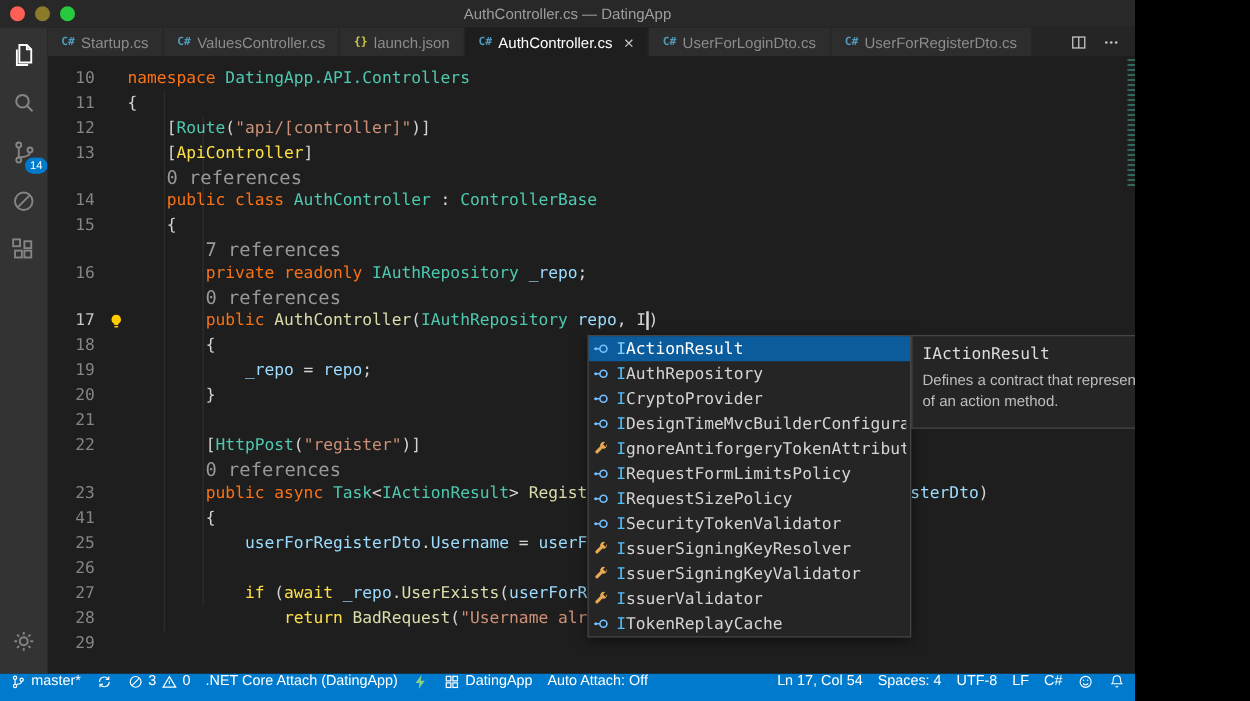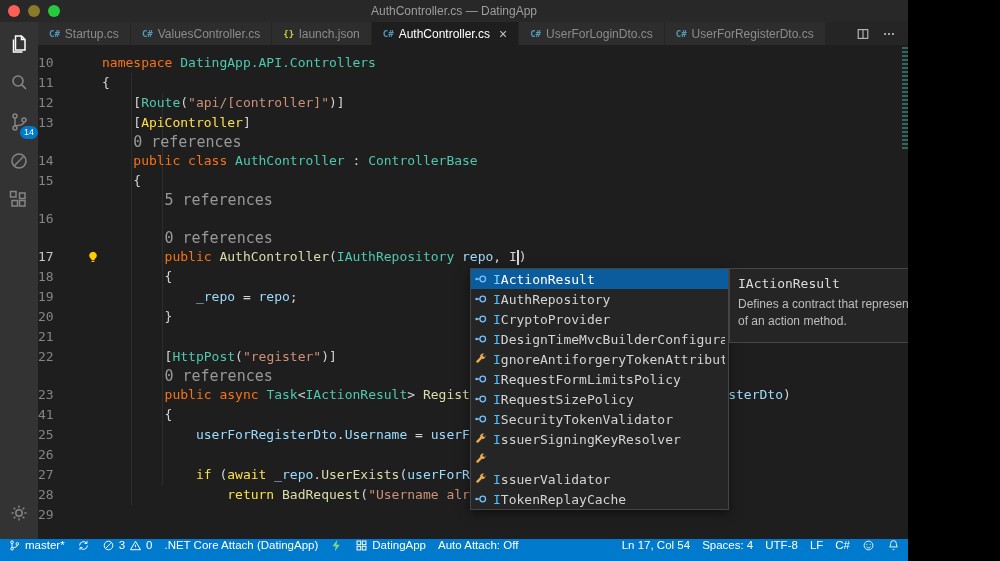--- a/index.html
+++ b/index.html
@@ -32,21 +32,21 @@
   .tab-icon { font-family:"DejaVu Sans Mono", monospace; font-size:9px; font-weight:bold; margin-right:5px; }
   .tab-close { margin-left:9px; font-size:14px; color:#c5c5c5; line-height:10px; }
   .tab-actions { display:flex; align-items:center; gap:12px; padding:0 12px; color:#C5C5C5; }
   .tab-actions svg { width:14px; height:14px; }
 
   
   .lines { position:absolute; left:38px; top:45px; right:0; bottom:22px; padding-top:8px;
     font-family:"DejaVu Sans Mono", monospace; font-size:13px; color:#D4D4D4; overflow:hidden; }
   .row { display:flex; height:20px; line-height:20px; }
   .row.lens { height:18px; line-height:18px; }
-  .gutter { width:46px; text-align:left; color:#858585; flex:none; }
+  .gutter { width:46px; text-align:center; color:#858585; flex:none;padding-left:14px; }
   .gutter.active { color:#C6C6C6; }
   .bulb { width:18px; flex:none; display:flex; align-items:center; justify-content:center; }
   .code { white-space:pre; }
   .row.lens .code { font-size:15px; color:#999999; }
   .tk-kw { color:#f97316; } .tk-ctrl { color:#fde047; } .tk-ty { color:#4EC9B0; }
   .tk-st { color:#CE9178; } .tk-vr { color:#9CDCFE; } .tk-fn { color:#DCDCAA; } .tk-pl { color:#D4D4D4; }
   .cursor { display:inline-block; width:2px; height:15px; background:#d7d7d7; vertical-align:middle;
     animation:blink 1s step-end infinite; }
   @keyframes blink { 0%,50%{opacity:1} 51%,100%{opacity:0} }
   .guide { position:absolute; width:1px; background:rgba(255,255,255,0.07); }
@@ -220,25 +220,26 @@
         <div class="code"><span class="tk-kw">    public class </span><span class="tk-ty">AuthController</span><span class="tk-pl"> : </span><span class="tk-ty">ControllerBase</span></div>
       </div>
       <div class="row">
         <div class="gutter">15</div>
         <div class="bulb"></div>
         <div class="code"><span class="tk-pl">    {</span></div>
       </div>
       <div class="row lens">
         <div class="gutter"></div>
         <div class="bulb"></div>
-        <div class="code" style="padding-left: 62.4px;">5 references</div>
+        <div class="code" style="padding-left: 62.4px;">7 references</div>
       </div>
       <div class="row">
         <div class="gutter">16</div>
         <div class="bulb"></div>
+        <div class="code"><span class="tk-kw">        private readonly </span><span class="tk-ty">IAuthRepository</span><span class="tk-pl"> </span><span class="tk-vr">_repo</span><span class="tk-pl">;</span></div>
       </div>
       <div class="row lens">
         <div class="gutter"></div>
         <div class="bulb"></div>
         <div class="code" style="padding-left: 62.4px;">0 references</div>
       </div>
       <div class="row">
         <div class="gutter active">17</div>
         <div class="bulb">
           <svg width="12" height="14" viewBox="0 0 16 16">
@@ -362,21 +363,21 @@
         <div class="s-item"><span class="s-icon"><svg viewBox="0 0 16 16">
               <circle cx="10" cy="8" r="3.2" fill="none" stroke="#75BEFF" stroke-width="1.5"></circle>
               <path d="M2 8h4.6" stroke="#75BEFF" stroke-width="1.5"></path>
               <circle cx="3" cy="8" r="1.4" fill="#75BEFF"></circle>
             </svg></span><span class="s-label"><span class="match">I</span>SecurityTokenValidator</span></div>
         <div class="s-item"><span class="s-icon"><svg viewBox="0 0 16 16">
               <path d="M12.9 3.4a3.2 3.2 0 0 1-3.8 4.4L5 11.9a1.4 1.4 0 1 1-2-2l4.1-4.1a3.2 3.2 0 0 1 4.4-3.8L9.6 3.9l2.5 2.5z" fill="#E8AB53"></path>
             </svg></span><span class="s-label"><span class="match">I</span>ssuerSigningKeyResolver</span></div>
         <div class="s-item"><span class="s-icon"><svg viewBox="0 0 16 16">
               <path d="M12.9 3.4a3.2 3.2 0 0 1-3.8 4.4L5 11.9a1.4 1.4 0 1 1-2-2l4.1-4.1a3.2 3.2 0 0 1 4.4-3.8L9.6 3.9l2.5 2.5z" fill="#E8AB53"></path>
-            </svg></span></div>
+            </svg></span><span class="s-label"><span class="match">I</span>ssuerSigningKeyValidator</span></div>
         <div class="s-item"><span class="s-icon"><svg viewBox="0 0 16 16">
               <path d="M12.9 3.4a3.2 3.2 0 0 1-3.8 4.4L5 11.9a1.4 1.4 0 1 1-2-2l4.1-4.1a3.2 3.2 0 0 1 4.4-3.8L9.6 3.9l2.5 2.5z" fill="#E8AB53"></path>
             </svg></span><span class="s-label"><span class="match">I</span>ssuerValidator</span></div>
         <div class="s-item"><span class="s-icon"><svg viewBox="0 0 16 16">
               <circle cx="10" cy="8" r="3.2" fill="none" stroke="#75BEFF" stroke-width="1.5"></circle>
               <path d="M2 8h4.6" stroke="#75BEFF" stroke-width="1.5"></path>
               <circle cx="3" cy="8" r="1.4" fill="#75BEFF"></circle>
             </svg></span><span class="s-label"><span class="match">I</span>TokenReplayCache</span></div>
       </div>
   </div>

